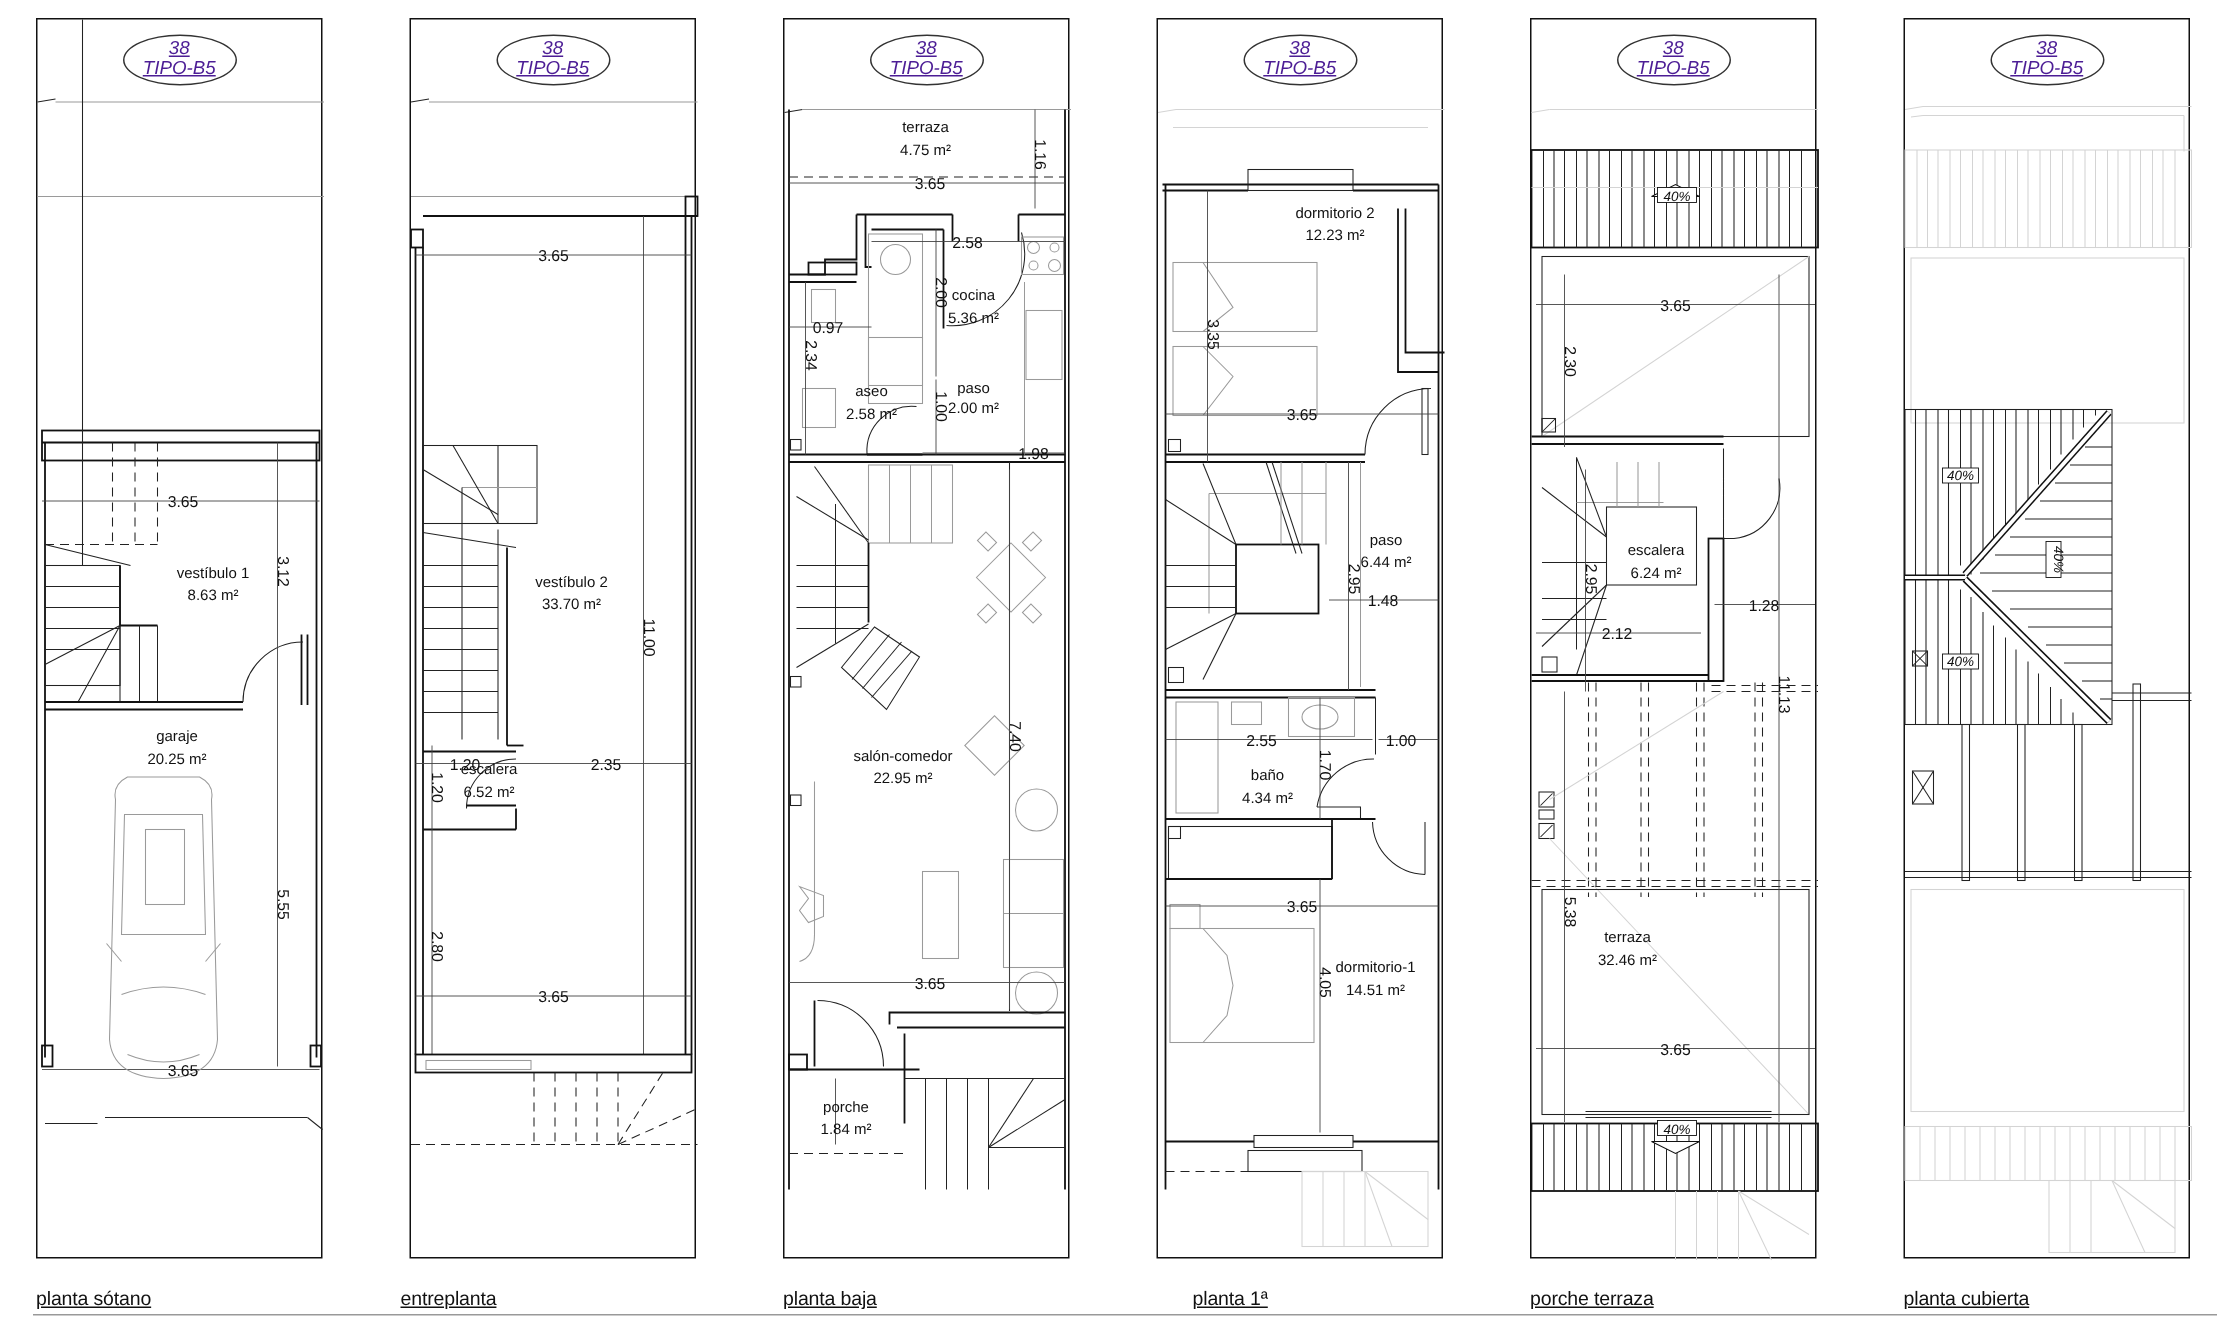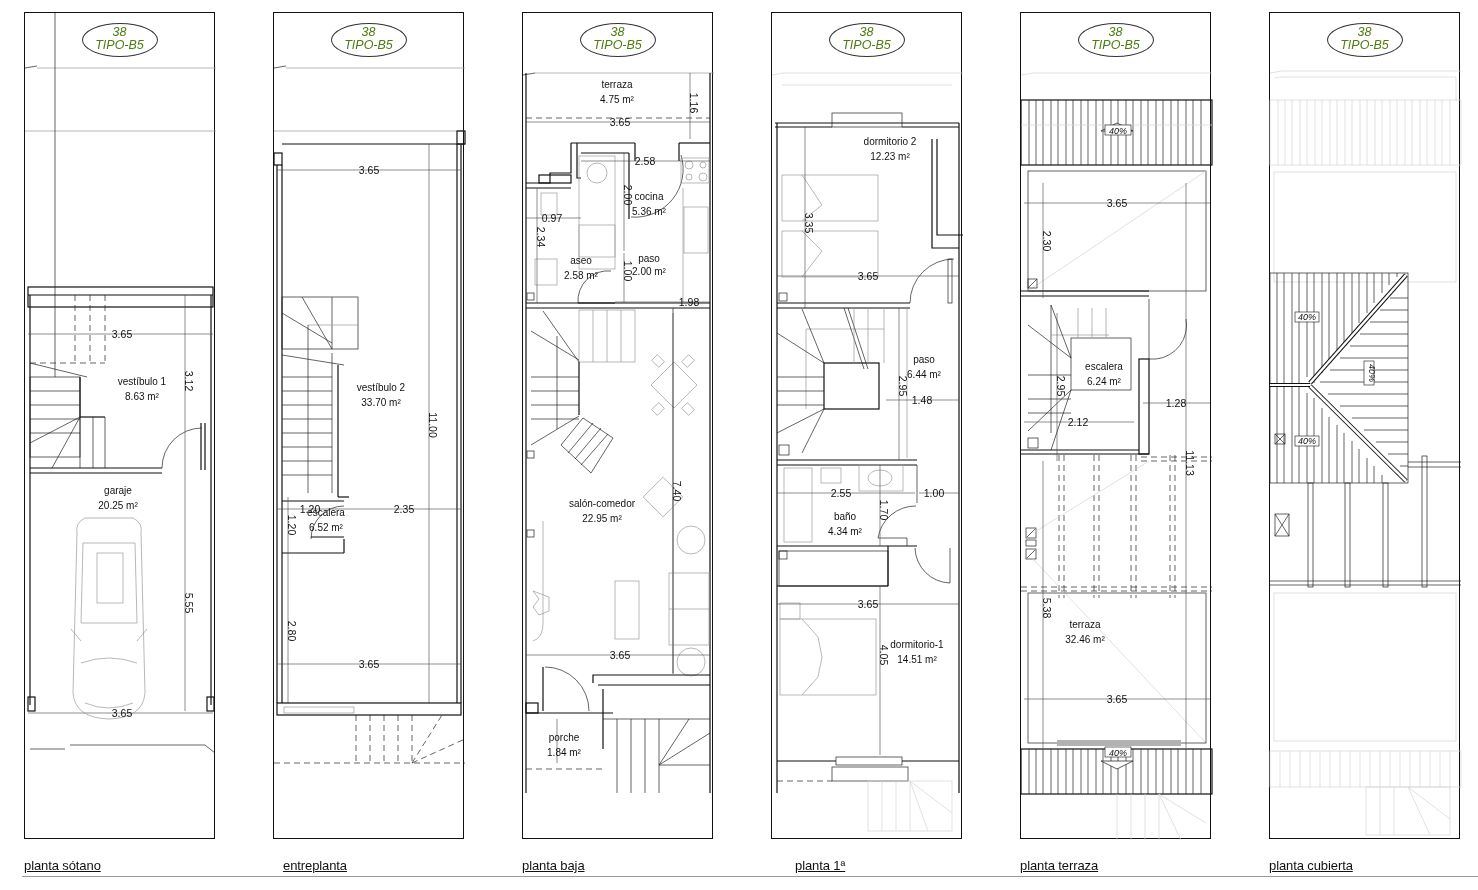--- a/index.html
+++ b/index.html
@@ -1,20 +1,20 @@
 <!DOCTYPE html>
 <html><head>
   <meta charset="utf-8">
   <style>
     html, body { margin: 0; padding: 0; background: #ffffff; }
     body { width: 1478px; height: 890px; position: relative; overflow: hidden; font-family: "Liberation Sans", sans-serif; }
     .sheet { position: absolute; left: 0; top: 0; width: 1478px; height: 890px; }
     .plan { position: absolute; top: 12px; width: 191px; height: 827px; border: 1.2px solid #111; box-sizing: border-box; background: #fff; }
     .plan svg { position: absolute; left: 0; top: 0; width: 191px; height: 827px; overflow: visible; }
-    .badge { position: absolute; top: 10px; left: 50%; transform: translateX(-50%); width: 76px; height: 34px; border: 1.4px solid #333; border-radius: 50%; box-sizing: border-box; text-align: center; font-style: italic; font-size: 12.5px; line-height: 13px; color: #4d7c0f; padding-top: 2px; }
+    .badge { position: absolute; top: 10px; left: 50%; transform: translateX(-50%); width: 76px; height: 34px; border: 1.4px solid #333; border-radius: 50%; box-sizing: border-box; text-align: center; font-style: italic; font-size: 12.5px; line-height: 13px; color: #4c1d95; padding-top: 2px; text-decoration: underline; }
     .badge span { display: block; }
     .caption { position: absolute; top: 858px; font-size: 13px; color: #111; text-decoration: underline; letter-spacing: -0.1px; }
     .baseline { position: absolute; left: 22px; top: 876px; width: 1456px; height: 1px; background: #999; }
     .room { font-size: 10px; fill: #111; text-anchor: middle; font-family: "Liberation Sans", sans-serif; }
     .dim { font-size: 10.5px; fill: #111; text-anchor: middle; font-family: "Liberation Sans", sans-serif; }
     .slope { font-size: 9px; font-style: italic; fill: #111; text-anchor: middle; font-family: "Liberation Sans", sans-serif; }
     .w { stroke: #111; stroke-width: 1.2; fill: none; }
     .t { stroke: #222; stroke-width: 0.7; fill: none; }
     .g { stroke: #9a9a9a; stroke-width: 0.7; fill: none; }
     .lg { stroke: #d4d4d4; stroke-width: 0.7; fill: none; }
@@ -716,19 +716,19 @@
         <line class="lg" x1="138" y1="774" x2="180" y2="806"></line>
         <line class="lg" x1="138" y1="774" x2="160" y2="822"></line>
     </svg>
     <div class="badge">
         <span>38</span>
         <span>TIPO-B5</span>
       </div>
   </div>
 
   <div class="caption" style="left:24px;">planta sótano</div>
-  <div class="caption" style="left:283px;">entreplanta</div>
+  <div class="caption" style="left:267px;">entreplanta</div>
   <div class="caption" style="left:522px;text-align:right;">planta baja</div>
   <div class="caption" style="left:795px;">planta 1ª</div>
-  <div class="caption" style="left:1020px;">planta terraza</div>
+  <div class="caption" style="left:1020px;">porche terraza</div>
   <div class="caption" style="left:1269px;">planta cubierta</div>
   <div class="baseline"></div>
 </div>
 
 </body></html>

